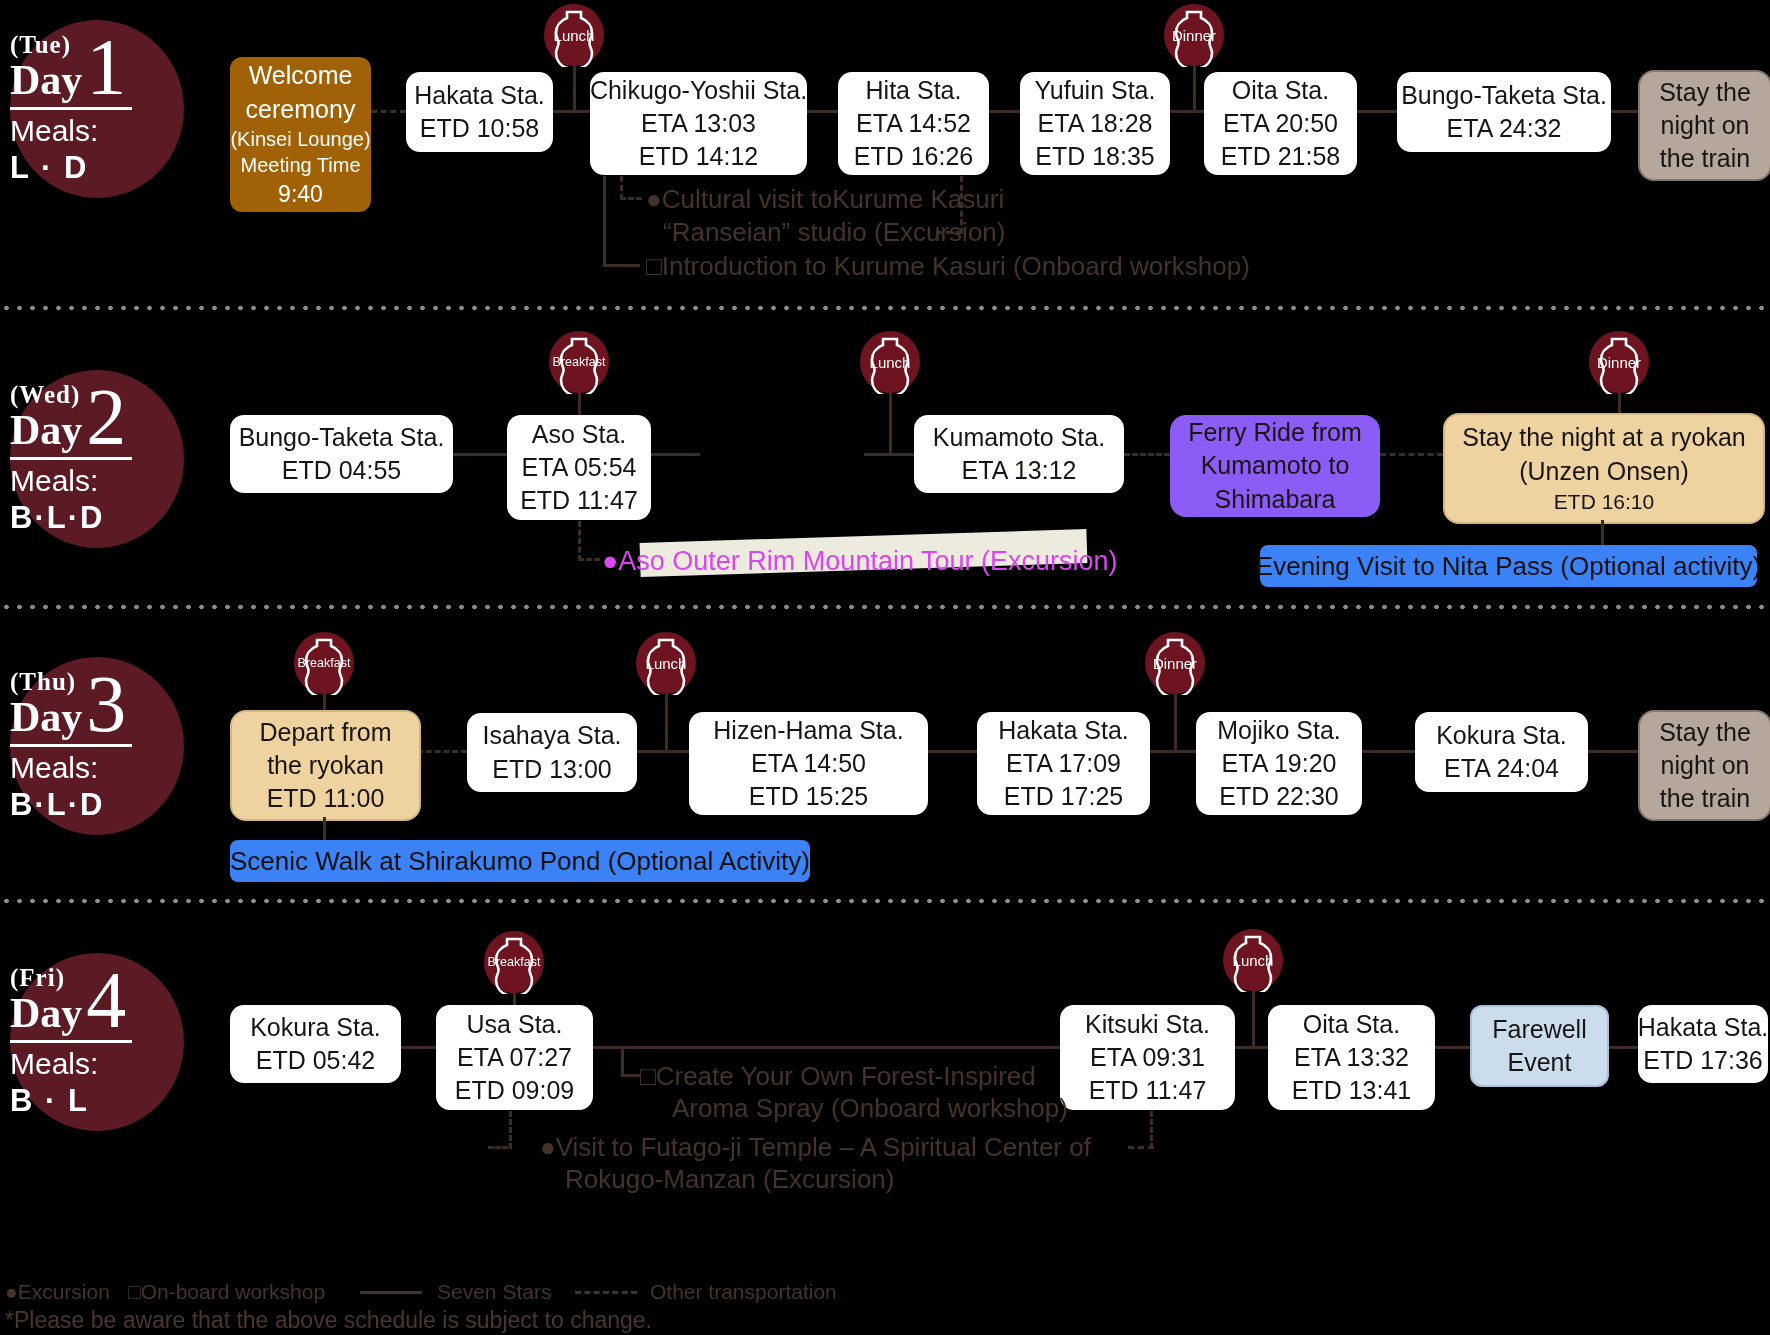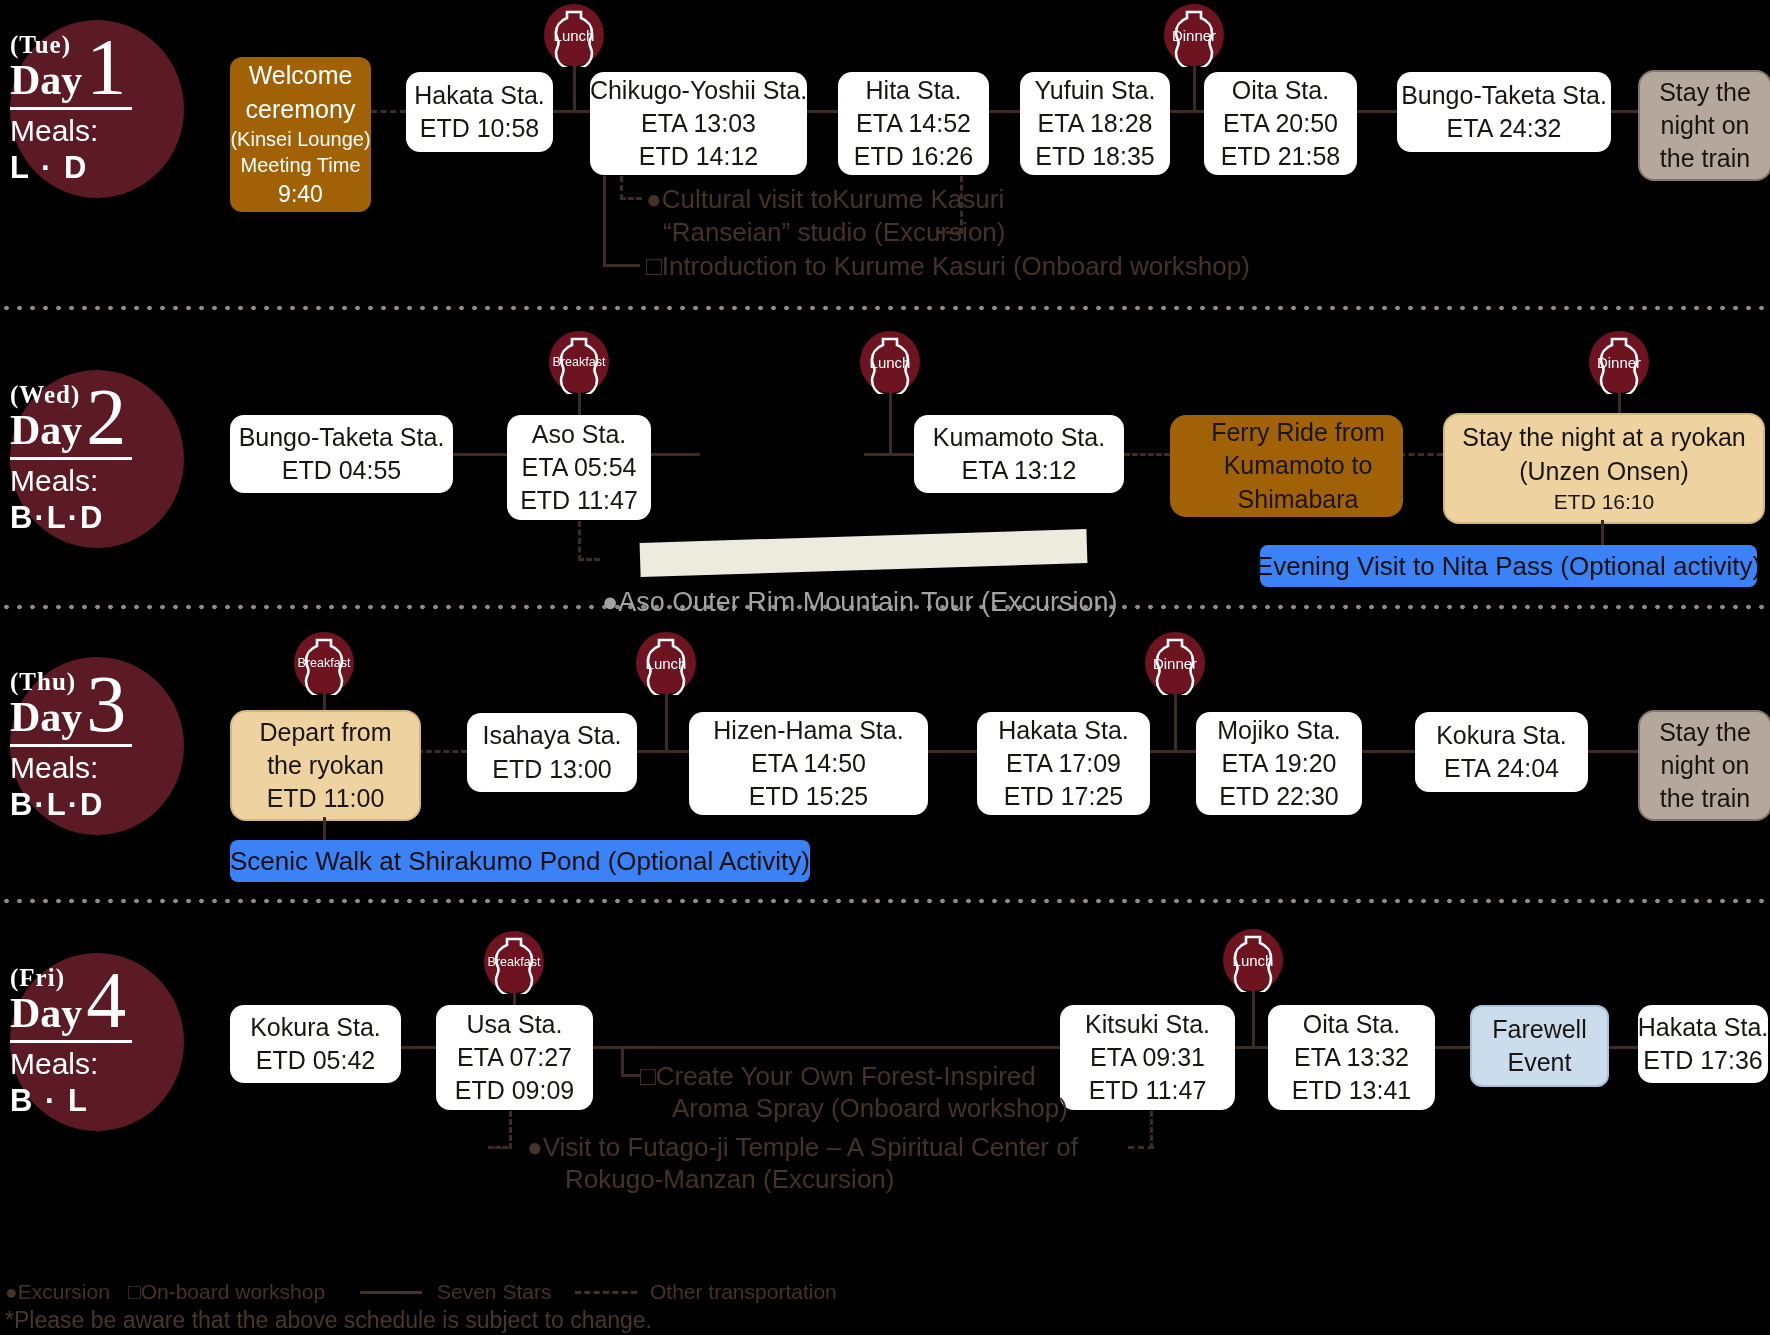--- a/index.html
+++ b/index.html
@@ -15,21 +15,21 @@
   .dc-num{font-family:"Liberation Serif",serif;font-size:80px;line-height:.85;margin-left:4px;}
   .dc-rule{width:122px;height:3px;background:#fff;margin:6px 0 4px;}
   .dc-meals{font-size:30px;}
   .dc-meals.b{font-weight:bold;font-size:31px;margin-top:2px;letter-spacing:2px;}
   
   .box{position:absolute;background:#fff;border-radius:14px;color:#181512;
        display:flex;flex-direction:column;align-items:center;justify-content:center;
        text-align:center;font-size:25px;line-height:1.33;white-space:nowrap;}
   .box.navy{background:#a16207;color:#fff;border-radius:12px;}
   .box.stay{background:#b5a79b;border:2px solid #84766a;border-radius:16px;}
-  .box.ferry{background:#a16207;border-radius:16px;padding-left:23px;}
+  .box.ferry{background:#8b5cf6;border-radius:16px;}
   .box.tan{background:#eed2a0;border:2px solid #d3b67f;border-radius:16px;}
   .box.blue{background:#cbdcec;border:2px solid #a9c2d8;border-radius:12px;}
   .t-sm{font-size:21px;}
   .t-xs{font-size:20px;}
   .t-m{font-size:23px;}
   
   .actbox{position:absolute;background:#3b82f6;border-radius:8px;color:#14100e;font-size:26px;
           display:flex;align-items:center;justify-content:center;white-space:nowrap;}
   
   .hl{position:absolute;border-top:3px solid #3c2c24;}
@@ -37,21 +37,21 @@
   .vl{position:absolute;border-left:3px solid #3c2c24;}
   .vd{position:absolute;border-left:3px dashed #3c2c24;}
   
   .badge{position:absolute;width:62px;height:64px;}
   .badge svg{position:absolute;left:0;top:0;width:100%;height:100%;}
   .badge-label{position:absolute;inset:0;display:flex;align-items:center;justify-content:center;
                color:#fff;font-size:15px;}
   .badge-label.sm{font-size:12.5px;}
   
   .fade{position:absolute;white-space:nowrap;color:#453229;font-size:26px;line-height:1;}
-  .fade.dk{color:#a3a3a3;z-index:2;margin-top:41px;}
+  .fade.dk{color:#d946ef;z-index:2;}
   .band{position:absolute;background:#edeade;transform:rotate(-1.8deg);z-index:1;}
   
   .sep{position:absolute;left:0;width:1770px;height:6px;
        background-image:radial-gradient(circle,#93897f 2px,transparent 2.6px);
        background-size:13px 6px;background-position:0 50%;}
   .legend-item{position:absolute;white-space:nowrap;color:#453229;font-size:21px;}
   .note{position:absolute;white-space:nowrap;color:#4a362c;font-size:23px;font-weight:500;}
 </style>
 </head>
 <body>
@@ -373,21 +373,21 @@
     <span>Hakata Sta.</span>
     <span>ETD 17:36</span>
   </div>
 
   <div class="vl" style="left:621px;top:1049px;height:28px"></div>
   <div class="hl" style="left:621px;top:1074px;width:19px"></div>
   <div class="fade" style="left:640px;top:1063px">□Create Your Own Forest-Inspired</div>
   <div class="fade" style="left:672px;top:1095px">Aroma Spray (Onboard workshop)</div>
   <div class="vd" style="left:509px;top:1111px;height:38px"></div>
   <div class="hd" style="left:488px;top:1146px;width:20px"></div>
-  <div class="fade" style="left:527px;top:1134px">●Visit to Futago-ji Temple  – A Spiritual Center of</div>
+  <div class="fade" style="left:540px;top:1134px">●Visit to Futago-ji Temple  – A Spiritual Center of</div>
   <div class="fade" style="left:565px;top:1166px">Rokugo-Manzan (Excursion)</div>
   <div class="vd" style="left:1150px;top:1111px;height:38px"></div>
   <div class="hd" style="left:1128px;top:1146px;width:26px"></div>
 
   <div class="legend-item" style="left:5px;top:1280px">●Excursion</div>
   <div class="legend-item" style="left:128px;top:1280px">□On-board workshop</div>
   <div class="hl" style="left:360px;top:1291px;width:62px;border-top-color:#453229"></div>
   <div class="legend-item" style="left:437px;top:1280px">Seven Stars</div>
   <div class="hd" style="left:575px;top:1291px;width:62px;border-top-color:#453229"></div>
   <div class="legend-item" style="left:650px;top:1280px">Other transportation</div>

